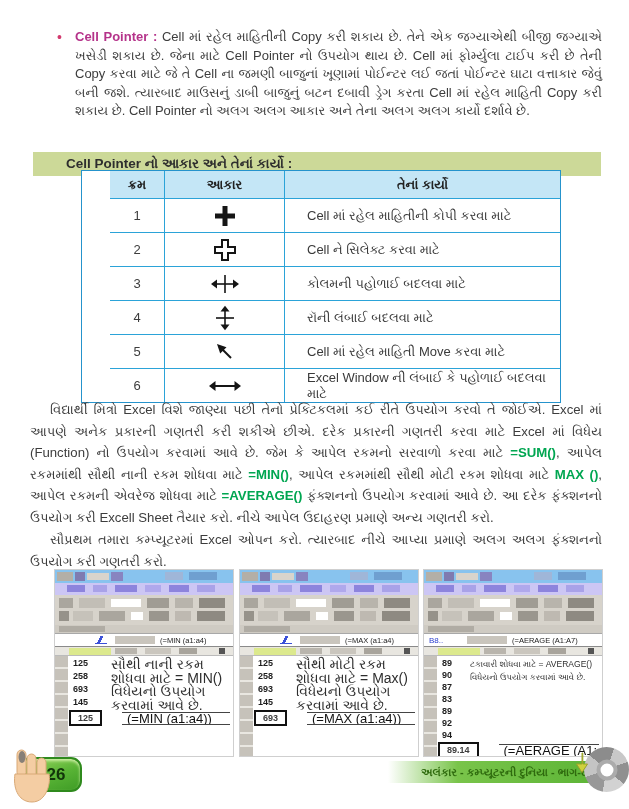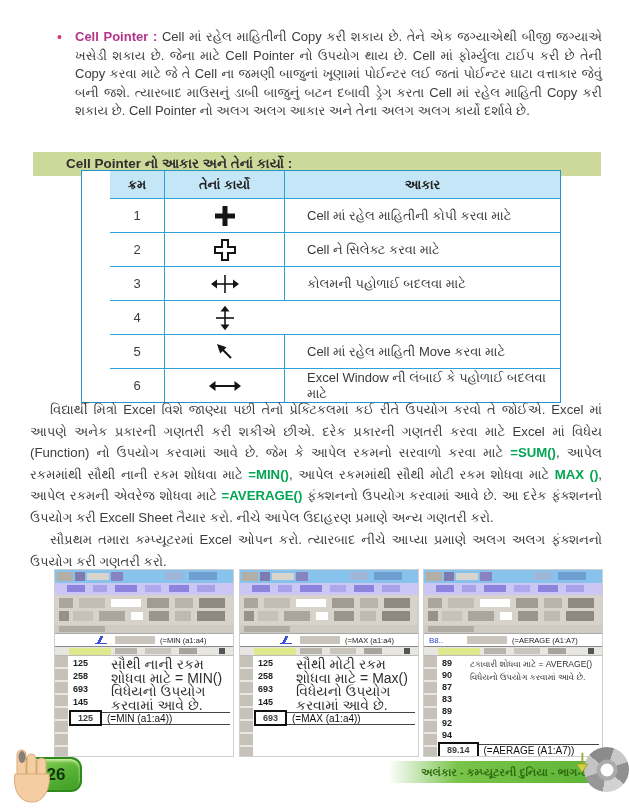--- a/index.html
+++ b/index.html
@@ -95,21 +95,21 @@
   .vals{position:absolute;left:18px;top:1px;font-size:9px;font-weight:bold;color:#1d1d1d;line-height:13px;}
   .shot3 .vals{line-height:12px;}
   .vals span{display:block;}
   .caption{position:absolute;left:56px;top:2px;width:116px;font-size:14px;line-height:13.5px;color:#2e2e2e;}
   .shot3 .caption{left:46px;width:128px;font-size:8.5px;line-height:12.5px;}
   .result-row{position:absolute;left:14px;right:3px;display:flex;align-items:center;}
   .shot1 .result-row,.shot2 .result-row{top:54px;}
   .shot3 .result-row{top:86px;}
   .rbox{border:2px solid #111;font-size:9px;font-weight:bold;padding:0 7px;height:12px;line-height:12px;background:#fff;flex:none;}
   .rline{flex:1;border-top:1px solid #444;border-bottom:1px solid #444;height:11px;line-height:11px;
-         font-size:10px;padding-left:5px;color:#111;margin-left:0;white-space:nowrap;overflow:hidden;}
+         font-size:13px;padding-left:5px;color:#111;margin-left:20px;white-space:nowrap;overflow:hidden;}
 
   
   .pg-btn{position:absolute;left:20px;top:757px;width:62px;height:35px;border-radius:11px;
           background:linear-gradient(160deg,#9ad65f 0%,#58b335 55%,#3f9c26 100%);
           border:2px solid #2f8a1d;box-sizing:border-box;box-shadow:inset 0 2px 3px #cdefa5;
           text-align:center;line-height:31px;font-size:17px;font-weight:bold;color:#12350a;padding-left:10px;}
   .hand{position:absolute;left:10px;top:748px;z-index:3;}
   .banner{position:absolute;left:388px;top:761px;width:232px;height:22px;
           background:linear-gradient(to right,rgba(108,191,63,0) 0%,#79c44a 30%,#58b233 100%);
           text-align:center;line-height:22px;font-size:11px;font-weight:bold;color:#2f6b0e;}
@@ -128,22 +128,22 @@
   <div class="para1">
     <span class="bullet">•</span><span class="cp-label">Cell Pointer :</span>
     <span>Cell માં રહેલ માહિતીની Copy કરી શકાય છે. તેને એક જગ્યાએથી બીજી જગ્યાએ ખસેડી શકાય છે. જેના માટે Cell Pointer નો ઉપયોગ થાય છે. Cell માં ફોર્મ્યુલા ટાઈપ કરી છે તેની Copy કરવા માટે જે તે Cell ના જમણી બાજુનાં ખૂણામાં પોઈન્ટર લઈ જતાં પોઈન્ટર ઘાટા વત્તાકાર જેવું બની જશે. ત્યારબાદ માઉસનું ડાબી બાજુનું બટન દબાવી ડ્રેગ કરતા Cell માં રહેલ માહિતી Copy કરી શકાય છે. Cell Pointer નો અલગ અલગ આકાર અને તેના અલગ અલગ કાર્યો દર્શાવે છે.</span>
   </div>
 
   <div class="band">Cell Pointer નો આકાર અને તેનાં કાર્યો :</div>
 
   <div class="cp-table">
     <div class="tr head">
       <div class="td">ક્રમ</div>
+      <div class="td">આકાર</div>
       <div class="td">તેનાં કાર્યો</div>
-      <div class="td">આકાર</div>
     </div>
 
     <div class="tr">
       <div class="td">1</div>
       <div class="td">
         <svg width="22" height="22" viewBox="0 0 22 22">
             <path d="M8.5 1h5v7.5H21v5h-7.5V21h-5v-7.5H1v-5h7.5z" fill="#151515"></path>
           </svg>
       </div>
       <div class="td desc">Cell માં રહેલ માહિતીની કોપી કરવા માટે</div>
@@ -175,20 +175,21 @@
     <div class="tr">
       <div class="td">4</div>
       <div class="td">
         <svg width="20" height="26" viewBox="0 0 20 26">
           <line x1="1" y1="13" x2="19" y2="13" stroke="#151515" stroke-width="1.6"></line>
           <line x1="10" y1="4" x2="10" y2="22" stroke="#151515" stroke-width="1.6"></line>
           <path d="M5.5 6.5L10 .8l4.5 5.7z" fill="#151515"></path>
             <path d="M5.5 19.5L10 25.2l4.5-5.7z" fill="#151515"></path>
         </svg>
       </div>
+      <div class="td desc">રૉની લંબાઈ બદલવા માટે</div>
     </div>
 
     <div class="tr">
       <div class="td">5</div>
       <div class="td">
         <svg width="18" height="18" viewBox="0 0 18 18">
           <line x1="5" y1="5" x2="15" y2="15" stroke="#151515" stroke-width="2"></line>
           <path d="M1 1l9.5 3.2L4.2 10.5z" fill="#151515"></path>
         </svg>
       </div>

